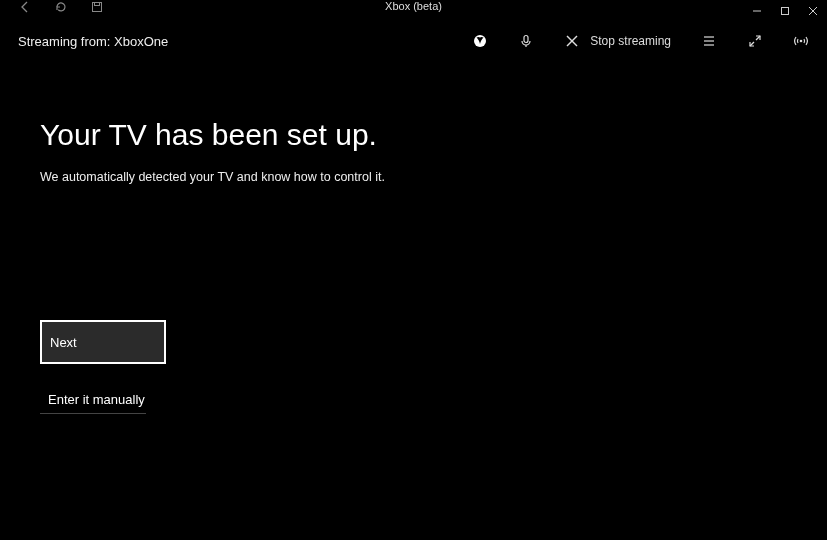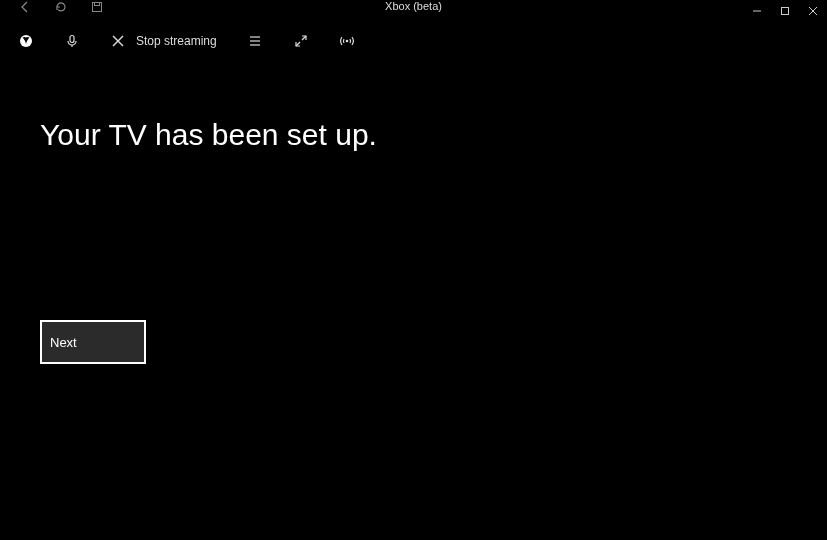--- a/index.html
+++ b/index.html
@@ -12,21 +12,21 @@
   .subheader{height:38px;display:flex;align-items:center;justify-content:space-between;padding:0 18px}
   .stream-label{font-size:13px;color:#eee}
   .sub-right{display:flex;align-items:flex-start;gap:30px}
   .sr-icon{width:16px;height:16px;display:flex;align-items:center;justify-content:center;color:#ddd}
   .stop-group{display:flex;align-items:center;gap:10px}
   .stop-label{font-size:12px;color:#ddd}
   .content{padding:50px 0 0 40px}
   .heading{font-size:30px;font-weight:300;margin:8px 0 18px 0;color:#fff}
   .sub{font-size:12.5px;color:#eee}
   .actions{position:absolute;left:40px;top:320px}
-  .btn-primary{width:106px;height:44px;background:#2b2b2b;border:2px solid #fff;display:flex;align-items:center;padding-left:8px;font-size:13px;color:#fff;box-sizing:border-box}
+  .btn-primary{width:126px;height:44px;background:#2b2b2b;border:2px solid #fff;display:flex;align-items:center;padding-left:8px;font-size:13px;color:#fff;box-sizing:border-box}
   .btn-secondary{width:106px;padding:8px 0 6px 8px;font-size:13px;color:#fff;border-bottom:1px solid #444;margin-top:20px;box-sizing:border-box}
   svg{display:block}
 </style>
 </head>
 <body>
 
 <div class="titlebar">
   <div class="tb-left">
     <span class="tb-icon">
       <svg width="12" height="12" viewBox="0 0 12 12">
@@ -61,20 +61,21 @@
     <div class="win-btn">
       <svg width="10" height="10" viewBox="0 0 10 10">
           <line x1="1" y1="1" x2="9" y2="9" stroke="#ccc" stroke-width="1"></line>
           <line x1="9" y1="1" x2="1" y2="9" stroke="#ccc" stroke-width="1"></line>
         </svg>
     </div>
   </div>
 </div>
 
 <div class="subheader">
+  <div class="stream-label">Streaming from: XboxOne</div>
   <div class="sub-right">
     <span class="sr-icon">
       <svg width="14" height="14" viewBox="0 0 14 14">
           <circle cx="7" cy="7" r="6" fill="#fff"></circle>
           <path d="M3.5 3.5 C5 5 6.5 7 7 10 C7.5 7 9 5 10.5 3.5 C9 2.7 8 2.7 7 3.5 C6 2.7 5 2.7 3.5 3.5 Z" fill="#000"></path>
         </svg>
     </span>
     <span class="sr-icon">
       <svg width="14" height="14" viewBox="0 0 14 14">
           <rect x="5" y="1.5" width="4" height="7" rx="2" stroke="#ddd" stroke-width="1.2" fill="none"></rect>
@@ -113,17 +114,19 @@
           <circle cx="8" cy="7" r="1.3" fill="#ddd"></circle>
           <path d="M11 5a4 4 0 0 1 0 4" stroke="#ddd" stroke-width="1.2" fill="none"></path>
           <path d="M13 3a7 7 0 0 1 0 8" stroke="#ddd" stroke-width="1.2" fill="none"></path>
         </svg>
     </span>
   </div>
 </div>
 
 <div class="content">
   <h1 class="heading">Your TV has been set up.</h1>
+  <div class="sub">We automatically detected your TV and know how to control it.</div>
 </div>
 
 <div class="actions">
   <div class="btn-primary">Next</div>
+  <div class="btn-secondary">Enter it manually</div>
 </div>
 
 </body></html>

